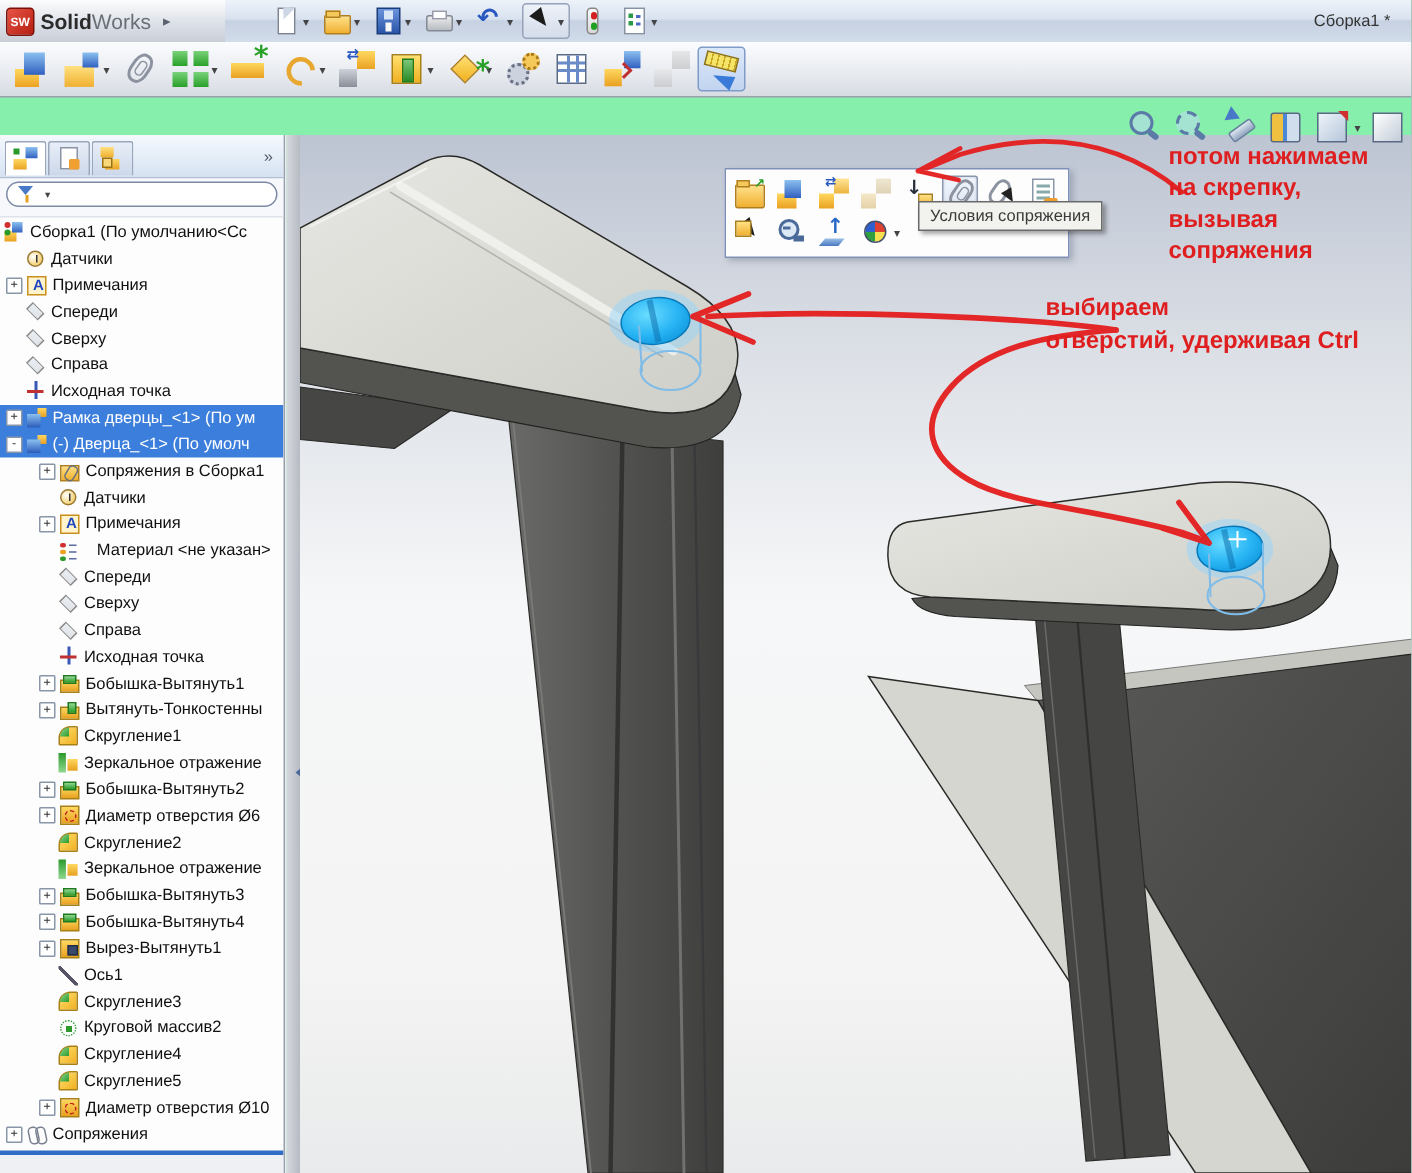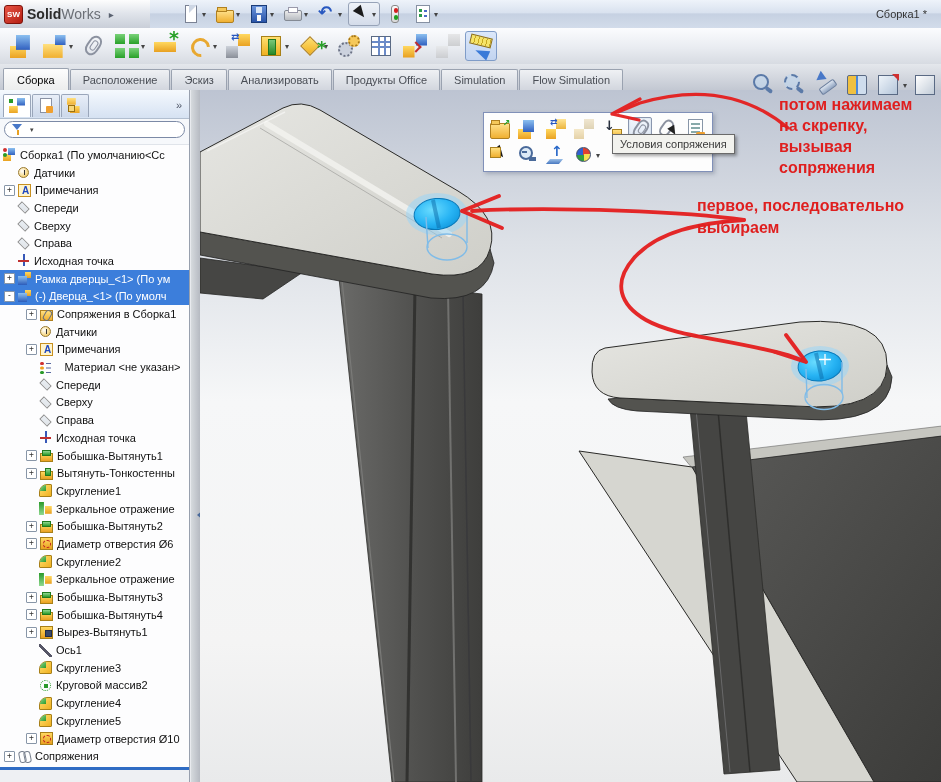--- a/index.html
+++ b/index.html
@@ -388,29 +388,20 @@
           <span class="g g-explode-sketch-lines"></span>
         </span>
       </span>
       <span class="tbtn pressed">
         <span class="mi">
           <span class="g g-instant3d"></span>
         </span>
       </span>
     </div>
 
-  <div class="tabbar">
-      <div class="tab active">Сборка</div>
-      <div class="tab">Расположение</div>
-      <div class="tab">Эскиз</div>
-      <div class="tab">Анализировать</div>
-      <div class="tab">Продукты Office</div>
-      <div class="tab">Simulation</div>
-      <div class="tab">Flow Simulation</div>
-    </div>
 
   <div class="main">
     <div class="tree-panel">
       <div class="phdr">
         <span id="ptabs" style="display:flex;gap:1px;">
             <span class="ptab active">
               <span class="mi">
                 <span class="g g-tab-tree"></span>
               </span>
             </span>
@@ -884,17 +875,17 @@
     </g>
   </svg>
 
   <div class="note note1">
       <div class="nline">потом нажимаем</div>
       <div class="nline">на скрепку,</div>
       <div class="nline">вызывая</div>
       <div class="nline">сопряжения</div>
     </div>
   <div class="note note2">
-      <div class="nline">первое, последовательно</div>
       <div class="nline">выбираем</div>
+      <div class="nline">отверстий, удерживая Ctrl</div>
     </div>
 
 </div>
 
 </body></html>

